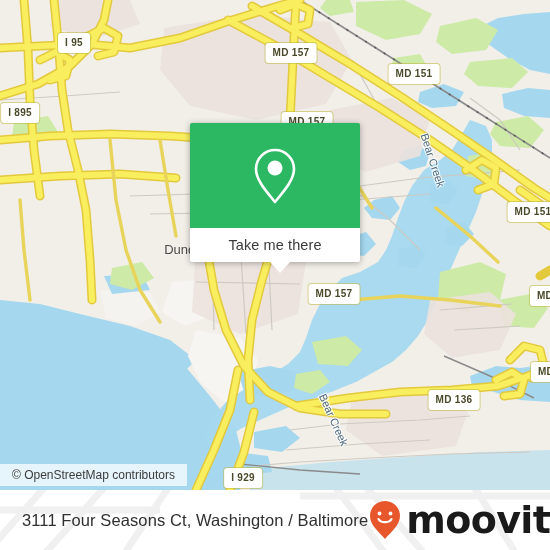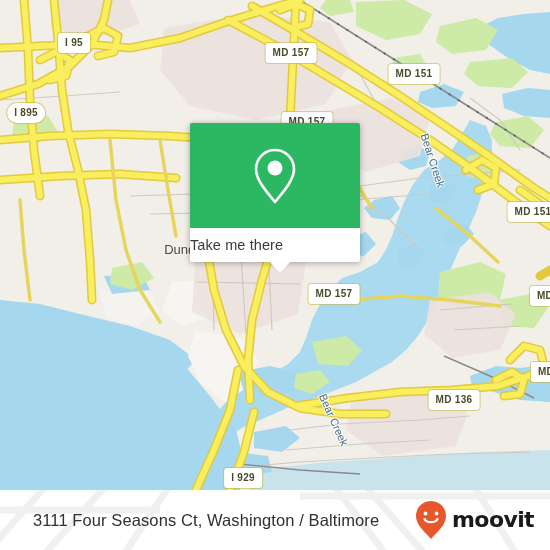--- a/index.html
+++ b/index.html
@@ -96,21 +96,21 @@
     display: flex;
     align-items: center;
     justify-content: center;
     border-radius: 2px 2px 0 0;
   }
   #popup-bottom {
     background: #ffffff;
     height: 34px;
     display: flex;
     align-items: center;
-    justify-content: flex-start;
+    justify-content: center;
     border-radius: 0 0 2px 2px;
     position: relative;
   }
   #popup-bottom .label {
     color: #3b3b3b;
     font-size: 14.5px;
     font-family: "Liberation Sans", sans-serif;
     letter-spacing: .1px;
   }
   #popup-tip {
@@ -151,38 +151,38 @@
     background: #ffffff;
     overflow: hidden;
   }
   #footer-bg { position: absolute; left: 0; top: 0; }
   #footer-inner {
     position: relative;
     height: 60px;
     display: flex;
     align-items: center;
     justify-content: space-between;
-    padding: 0 16px 0 33px;
+    padding: 0 16px 0 22px;
     box-sizing: border-box;
   }
   #footer-address {
     color: #303030;
     font-size: 16.5px;
     font-family: "Liberation Sans", sans-serif;
     letter-spacing: .1px;
     white-space: nowrap;
   }
   #brand {
     display: flex;
     align-items: center;
     gap: 4px;
   }
   #brand-word {
     color: #1a1a1a;
-    font-size: 22px;
+    font-size: 38px;
     font-weight: bold;
     font-family: "DejaVu Sans", sans-serif;
     letter-spacing: -.6px;
     line-height: 30px;
   }
 </style>
 </head>
 <body>
 
 <div id="screen">
@@ -355,31 +355,34 @@
     </div>
     <div class="water-label" style="left:328px; top:392px; transform:rotate(66deg); transform-origin:left top;">
       <span>Bear Creek</span>
     </div>
 
     <div class="place-label" style="left:188px; top:249px;">
       <span>Dundalk</span>
     </div>
 
     <div class="shield" style="left:74px; top:43px;">I 95</div>
-    <div class="shield" style="left:26px; top:113px;border-radius:10px;">I 895</div>
+    <div class="shield" style="left:20px; top:113px;">I 895</div>
     <div class="shield" style="left:291px; top:53px;">MD 157</div>
     <div class="shield" style="left:414px; top:74px;">MD 151</div>
     <div class="shield" style="left:307px; top:122px;">MD 157</div>
     <div class="shield" style="left:533px; top:212px;">MD 151</div>
     <div class="shield" style="left:545px; top:296px;">MD</div>
     <div class="shield" style="left:334px; top:294px;">MD 157</div>
     <div class="shield" style="left:454px; top:400px;">MD 136</div>
     <div class="shield" style="left:546px; top:372px;">MD</div>
     <div class="shield" style="left:243px; top:478px;">I 929</div>
 
+    <div id="attribution">
+      <span class="txt">© OpenStreetMap contributors</span>
+    </div>
 
     <div id="popup">
       <div id="popup-top">
         <svg width="46" height="58" viewBox="0 0 46 58">
           <path d="M23,3 C12.5,3 4,11.5 4,22 C4,33 14,44 23,55 C32,44 42,33 42,22 C42,11.5 33.5,3 23,3 Z" fill="none" stroke="#ffffff" stroke-width="2.6" stroke-linejoin="round"></path>
           <circle cx="23" cy="21" r="7.5" fill="#ffffff"></circle>
         </svg>
       </div>
       <div id="popup-bottom">
         <span class="label">Take me there</span>

